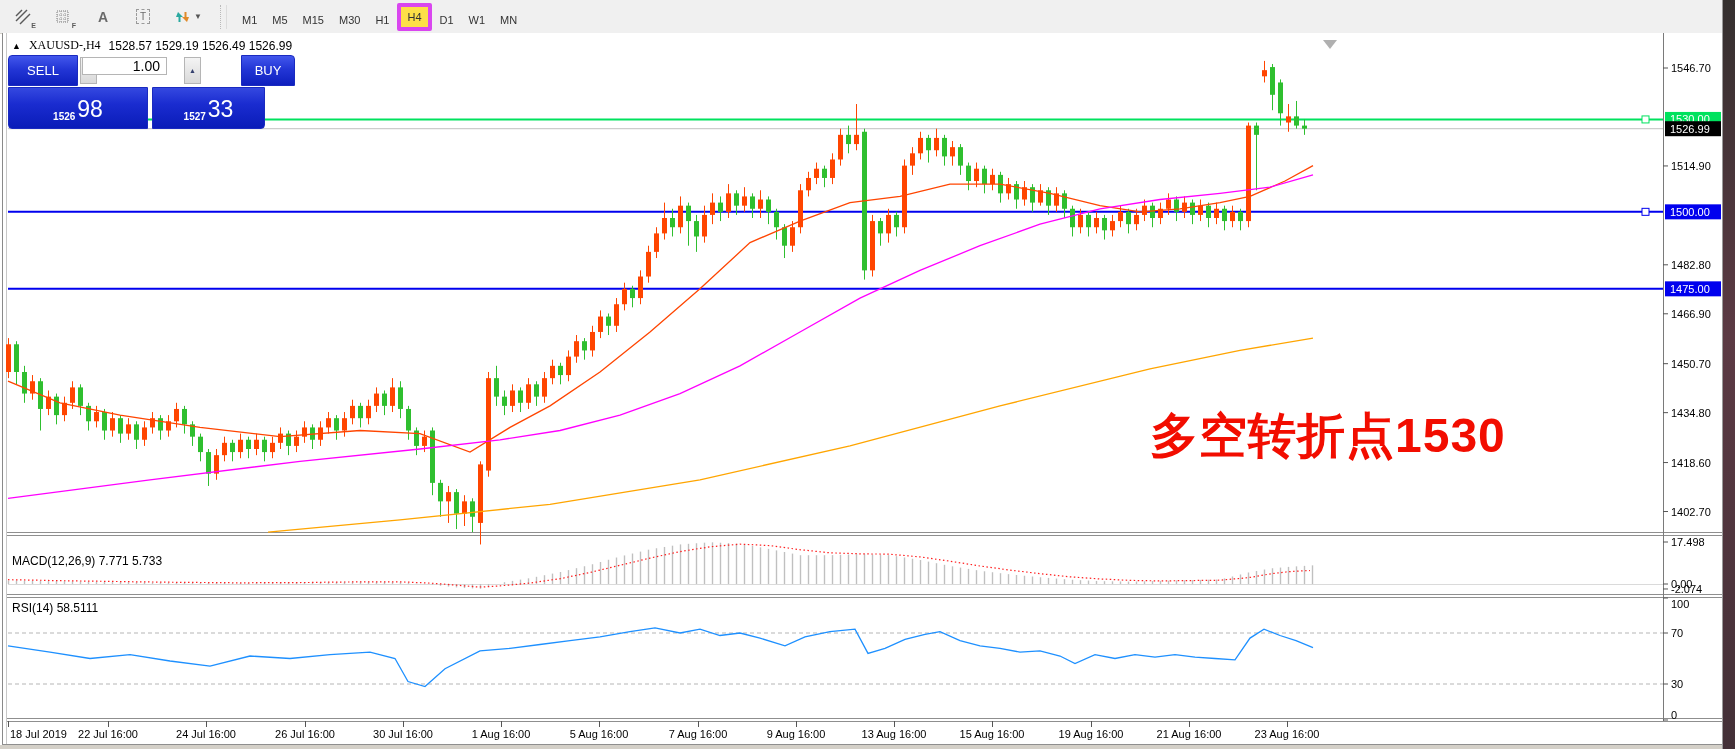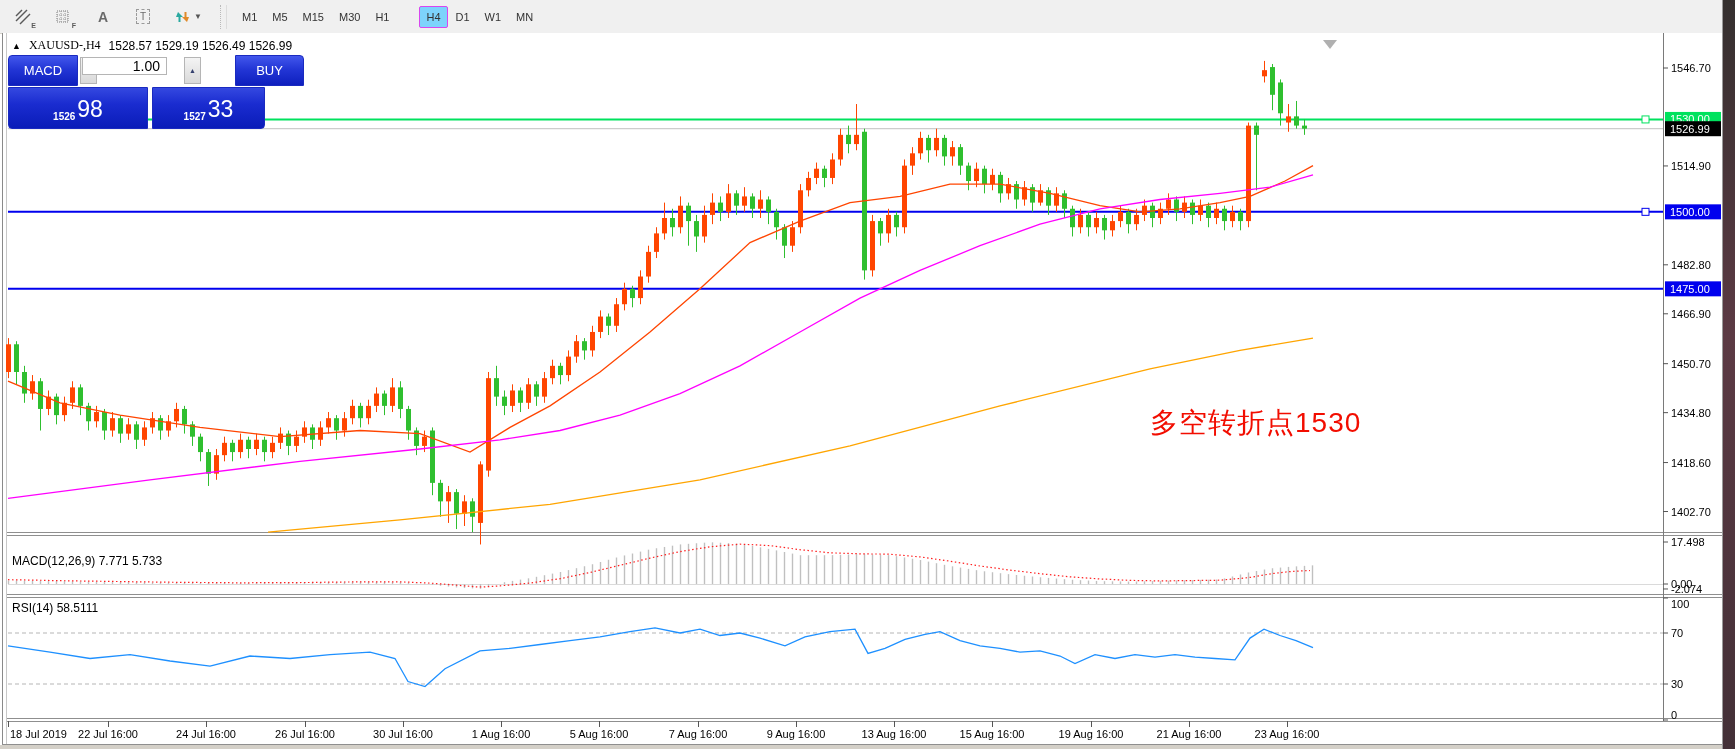--- a/index.html
+++ b/index.html
@@ -13,53 +13,53 @@
   .tool-btn{position:relative;width:26px;height:24px;display:flex;align-items:center;
     justify-content:center;color:#5a5a5a;cursor:pointer;}
   .tool-btn .sub{position:absolute;right:0;bottom:0;font-size:7px;font-weight:bold;color:#5a5a5a;}
   .tool-a{font-size:14px;color:#6a6a6a;font-weight:bold;}
   .tool-t{font-size:10px;color:#6a6a6a;border:1px dashed #9a9a9a;padding:1px 3px;}
   .caret{font-size:8px;color:#555;margin-left:2px;}
   .tb-sep{width:5px;height:24px;margin:0 8px 0 14px;border-left:1px dotted #b9b9b9;
     border-right:1px solid #dcdcdc;}
   .tf-row{display:flex;align-items:flex-end;gap:1px;}
   .tf-btn{font-size:11px;color:#333;padding:4px 6px;border:1px solid transparent;border-radius:2px;cursor:pointer;}
-  .tf-btn.active{background:#7dd3fc;border:1px solid #d946ef;margin-left:22px;}
+  .tf-btn.active{background:#fde047;border:4px solid #d946ef;}
 
   
   .title-row{position:absolute;left:12px;top:38px;font-size:12px;color:#000;display:flex;gap:8px;align-items:center;}
   .collapse-tri{font-size:9px;color:#000;cursor:pointer;}
   .title-sym{font-weight:bold;font-weight:normal;font-family:Liberation Serif, serif;}
   .ind-label{position:absolute;left:12px;font-size:12px;color:#000;}
 
   
   .trade{position:absolute;left:8px;top:55px;width:286px;height:74px;}
   .trade .row1{position:absolute;left:0;top:0;width:286px;height:32px;}
   .btn-blue{position:absolute;top:0;height:31px;background:linear-gradient(180deg,#4257ec 0%,#2336d6 45%,#0e1fbe 100%);
     color:#fff;font-size:13px;display:flex;align-items:center;justify-content:center;cursor:pointer;
     border:1px solid #1a2ac0;box-sizing:border-box;}
   .sell-btn{left:0;width:70px;border-top-left-radius:4px;}
-  .buy-btn{left:227px;width:69px;border-top-right-radius:4px;}
+  .buy-btn{left:233px;width:54px;border-top-right-radius:4px;}
   .spin{position:absolute;top:2px;width:17px;height:27px;background:linear-gradient(180deg,#f4f4f4,#d9d9d9);
     border:1px solid #b5b5b5;box-sizing:border-box;display:flex;align-items:center;justify-content:center;
     font-size:7px;color:#35406e;cursor:pointer;}
   .spin-dn{left:72px;}
   .spin-up{left:176px;}
   .vol-box{position:absolute;left:74px;top:2px;width:85px;height:18px;background:#fff;border:1px solid #b5b5b5;
     box-sizing:border-box;font-size:14px;color:#000;text-align:right;padding-right:6px;font-family:"Liberation Sans",sans-serif;}
   .px-box{position:absolute;top:32px;height:42px;background:linear-gradient(180deg,#3448e0 0%,#1a2cd0 40%,#0a1cb8 100%);
     color:#fff;display:flex;align-items:flex-end;justify-content:center;cursor:pointer;
     border:1px solid #1a2ac0;box-sizing:border-box;}
   .px-sell{left:0;width:140px;border-bottom-left-radius:4px;}
   .px-buy{left:144px;width:113px;border-bottom-right-radius:4px;}
   .px-small{font-size:10px;font-weight:bold;padding-bottom:6px;}
   .px-big{font-size:23px;line-height:34px;padding-bottom:2px;margin-left:2px;}
 
   
-  .annotation{position:absolute;left:1150px;top:404px;font-size:28px;font-weight:normal;
+  .annotation{position:absolute;left:1150px;top:404px;font-size:48px;font-weight:bold;
     color:#f20d00;letter-spacing:1px;white-space:nowrap;}
 
   
   .right-strip{position:absolute;left:1722px;top:0;width:13px;height:749px;
     background:linear-gradient(180deg,#35302f 0%,#5c3a44 45%,#433037 100%);border-left:1px solid #9a9a9a;}
   .bottom-strip{position:absolute;left:0;top:745px;width:1722px;height:4px;background:#d4d0c8;}
 
   svg text{font-family:"Liberation Sans",sans-serif;}
 </style>
 </head>
@@ -701,21 +701,21 @@
     </svg>
 
   <div class="title-row">
     <span class="collapse-tri">▲</span>
     <span class="title-sym">XAUUSD-,H4</span>
     <span>1528.57 1529.19 1526.49 1526.99</span>
   </div>
 
   <div class="trade">
     <div class="row1">
-      <div class="btn-blue sell-btn">MACD</div>
+      <div class="btn-blue sell-btn">SELL</div>
       <div class="spin spin-dn">
         <span>▼</span>
       </div>
       <input class="vol-box" value="1.00" style="">
       <div class="spin spin-up">
         <span>▲</span>
       </div>
       <div class="btn-blue buy-btn">BUY</div>
     </div>
     <div class="px-box px-sell">

